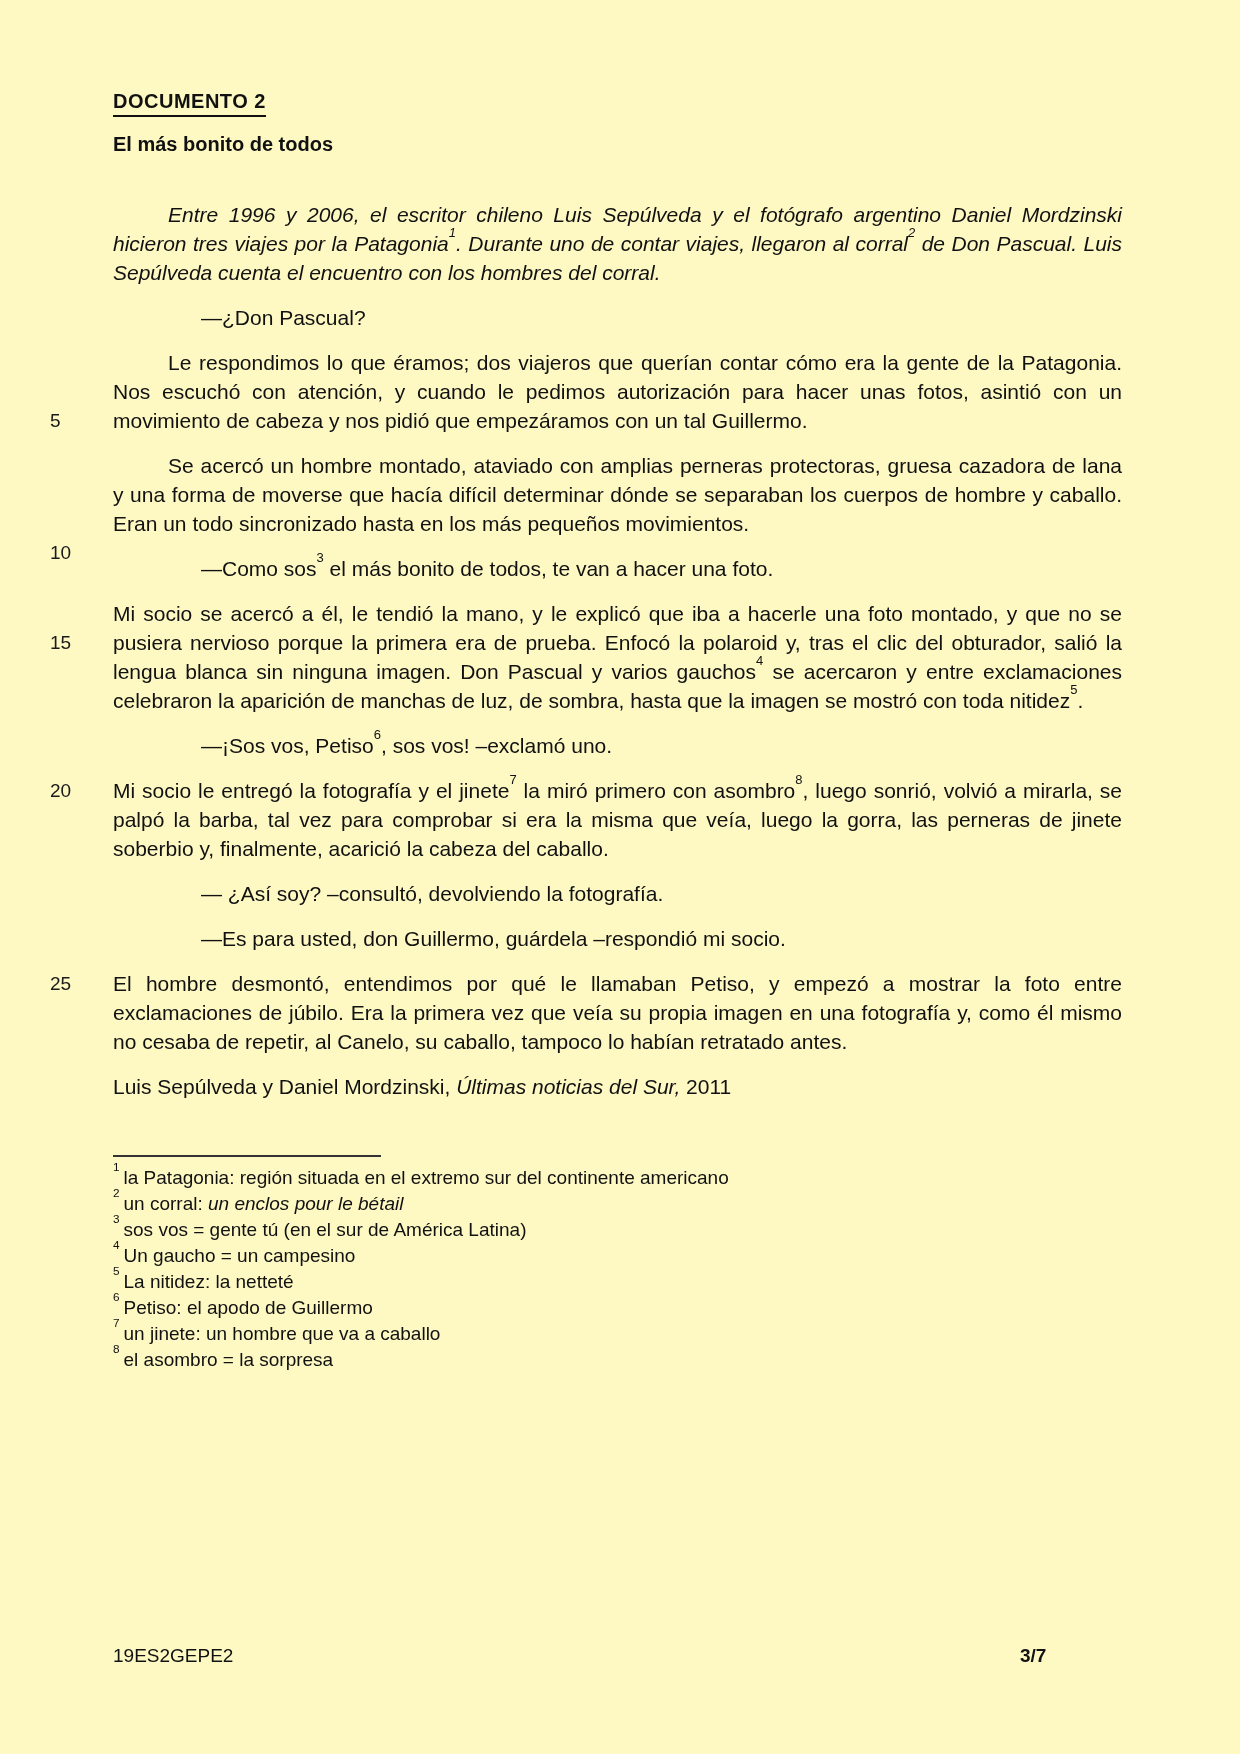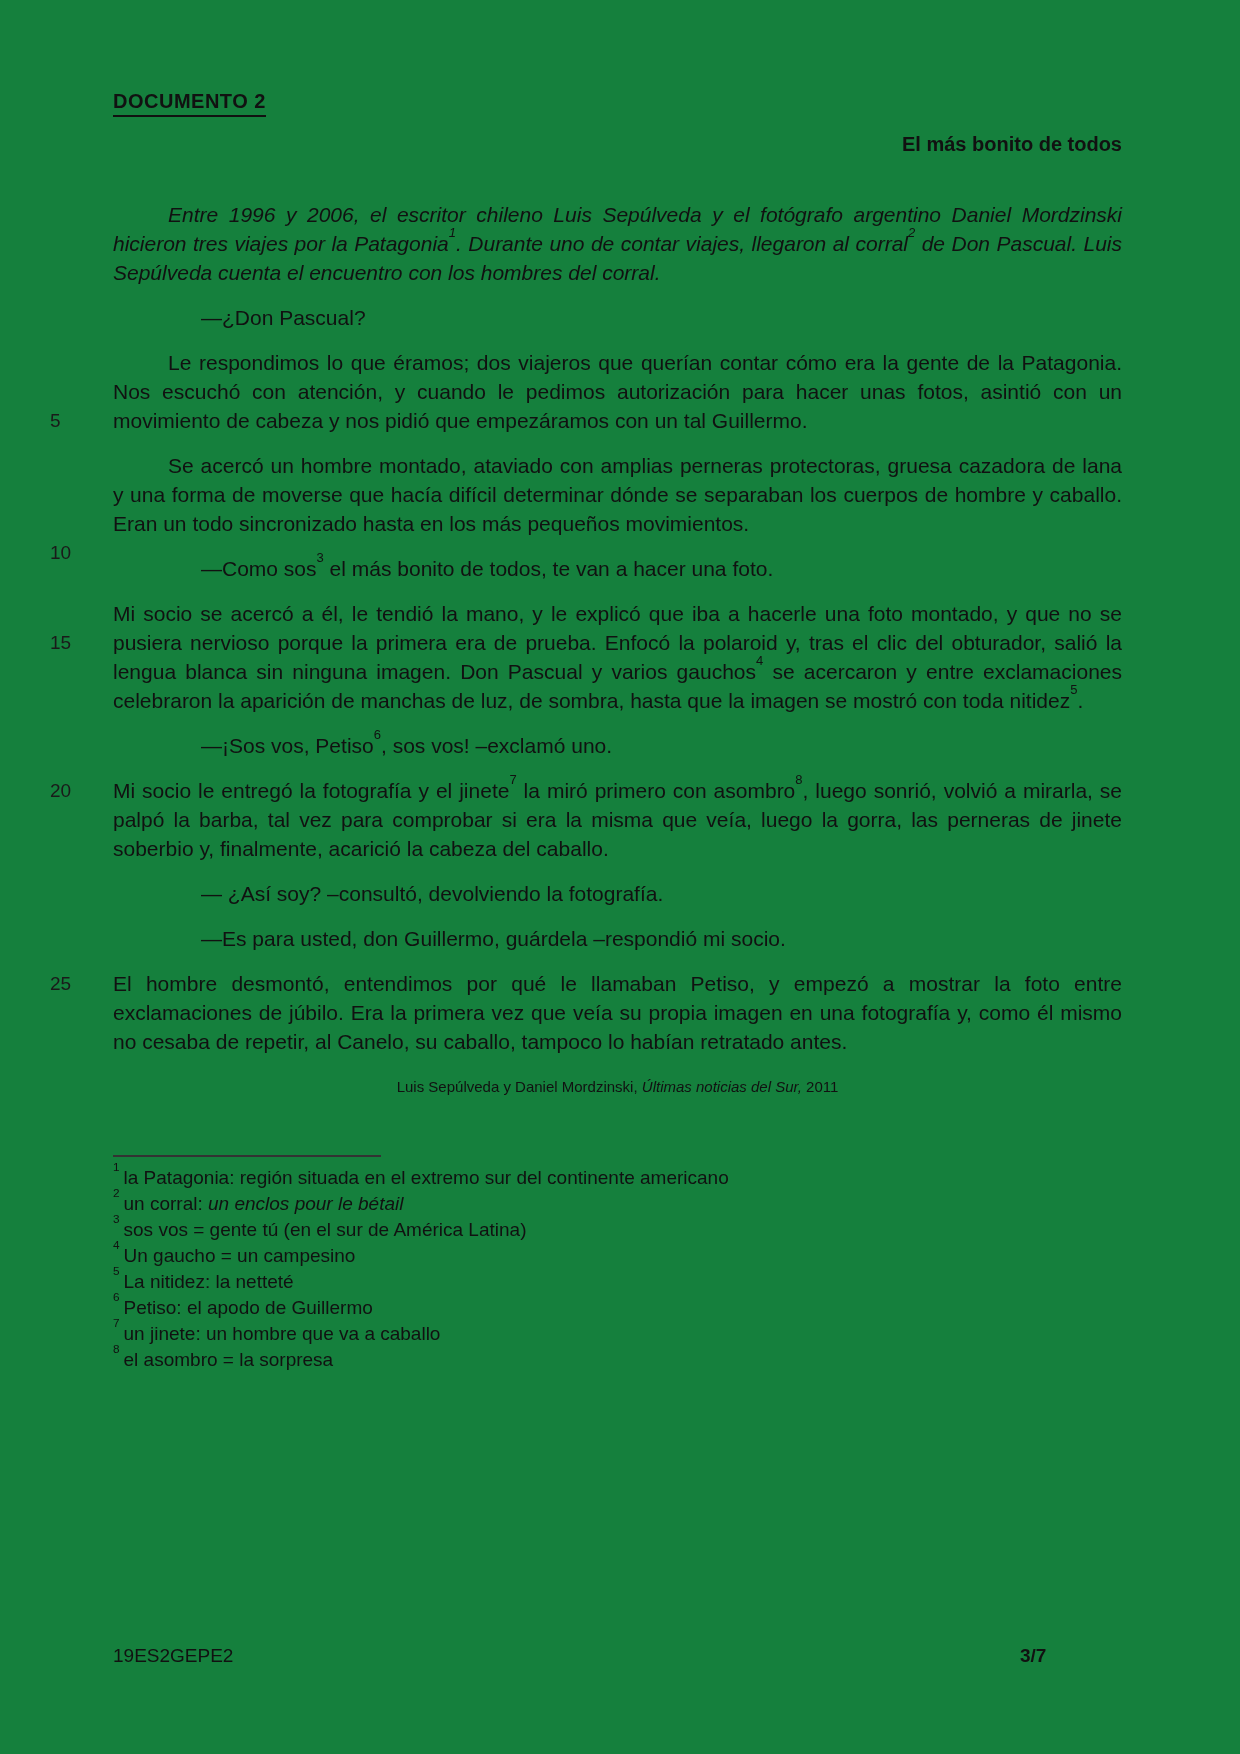--- a/index.html
+++ b/index.html
@@ -1,37 +1,37 @@
 <!DOCTYPE html>
 <html><head>
 <meta charset="utf-8">
 <style>
   html,body{margin:0;padding:0;background:#888;}
   .page{
     position:relative;
     width:1240px;height:1754px;
     margin:0 auto;
-    background:#15803d;
+    background:#fef9c3;
     font-family:"Liberation Sans","DejaVu Sans",sans-serif;
     color:#111;
     box-sizing:border-box;
     padding:90px 118px 0 113px;
     overflow:hidden;
   }
   .doc-label{
     font-size:20px;font-weight:bold;
     display:inline-block;
     border-bottom:2px solid #111;
     padding-bottom:2px;
     letter-spacing:0.5px;
   }
   .doc-title{
     margin:16px 0 0 0;
     font-size:20px;font-weight:bold;
-    text-align:right;
+    text-align:left;
   }
   .intro{
     margin-top:44px;
     font-style:italic;
   }
   .intro, .block{
     font-size:21px;line-height:29px;
     text-align:justify;
     margin-bottom:16px;
   }
@@ -50,22 +50,22 @@
     position:absolute;
     left:-63px;
     width:34px;
     font-size:19px;
     line-height:29px;
     text-indent:0;
     text-align:left;
     color:#1a1a1a;
   }
   .attribution{
-    font-size:15px;line-height:29px;
-    text-align:center;
+    font-size:21px;line-height:29px;
+    text-align:left;
     margin-top:16px;
   }
   .footnotes{ margin-top:54px; }
   .fn-rule{
     width:268px;height:0;
     border-top:2px solid #333;
     margin-bottom:8px;
   }
   .fn{
     font-size:19px;

